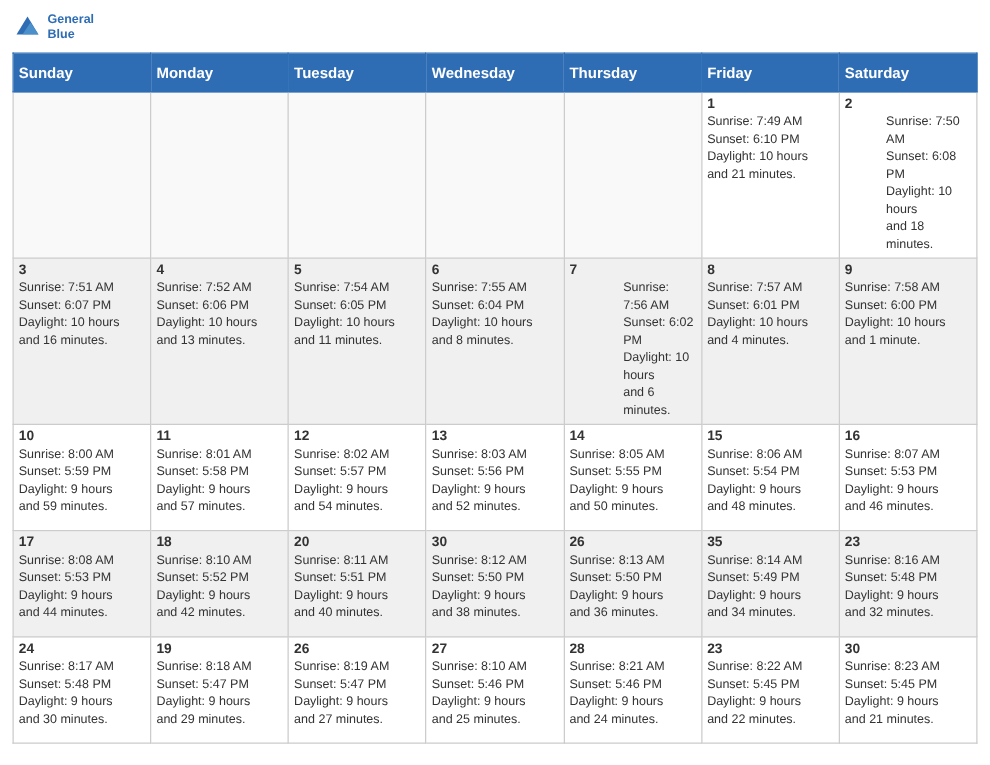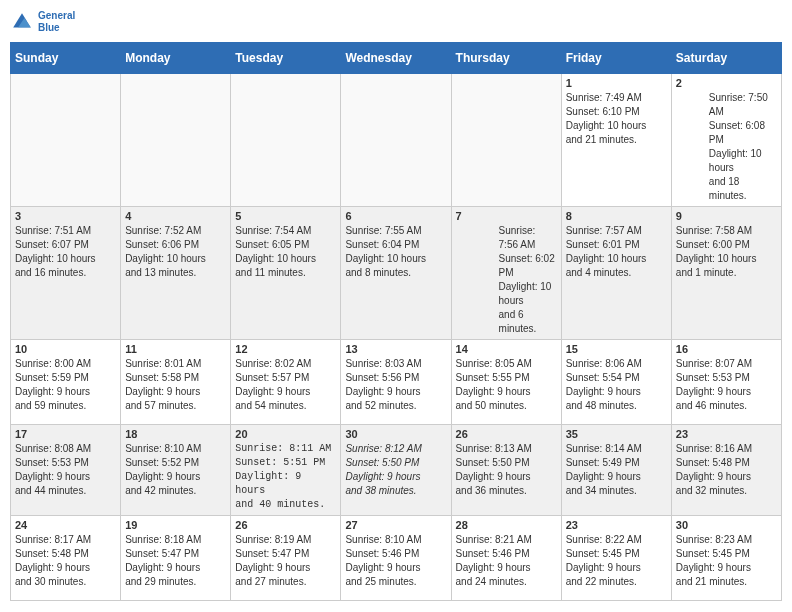--- a/index.html
+++ b/index.html
@@ -249,28 +249,28 @@
         </td>
         <td class="shaded">
           <span class="day-num">18</span>
           <div class="day-info" style="white-space: pre-line;">Sunrise: 8:10 AM
 Sunset: 5:52 PM
 Daylight: 9 hours
 and 42 minutes.</div>
         </td>
         <td class="shaded">
           <span class="day-num">20</span>
-          <div class="day-info" style="white-space: pre-line; font-family: Liberation Mono, monospace;">Sunrise: 8:11 AM
+          <div class="day-info" style="white-space: pre-line;">Sunrise: 8:11 AM
 Sunset: 5:51 PM
 Daylight: 9 hours
 and 40 minutes.</div>
         </td>
         <td class="shaded">
           <span class="day-num">30</span>
-          <div class="day-info" style="white-space: pre-line; font-style: italic;">Sunrise: 8:12 AM
+          <div class="day-info" style="white-space: pre-line;">Sunrise: 8:12 AM
 Sunset: 5:50 PM
 Daylight: 9 hours
 and 38 minutes.</div>
         </td>
         <td class="shaded">
           <span class="day-num">26</span>
           <div class="day-info" style="white-space: pre-line;">Sunrise: 8:13 AM
 Sunset: 5:50 PM
 Daylight: 9 hours
 and 36 minutes.</div>

